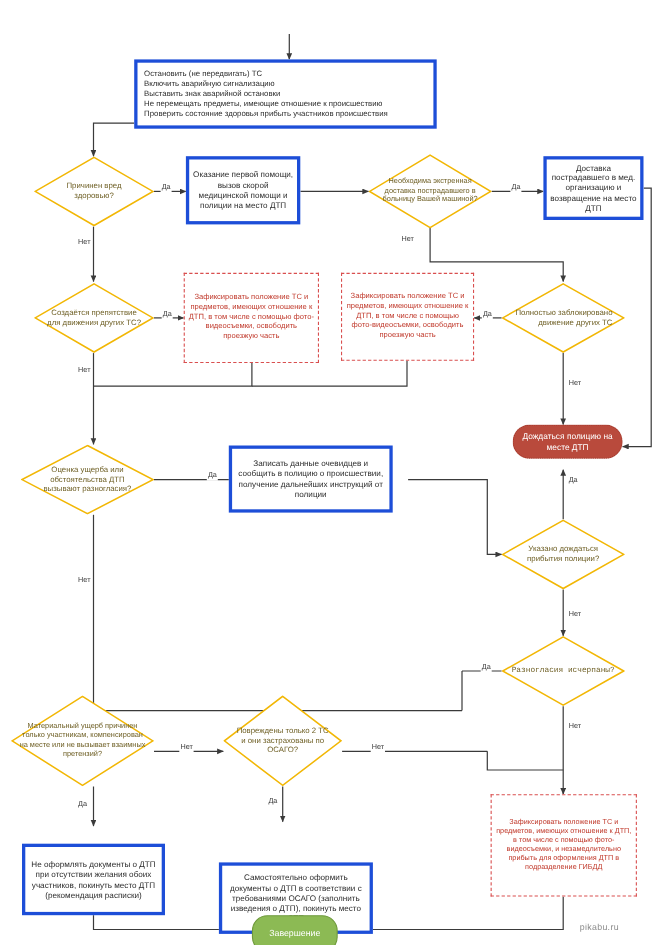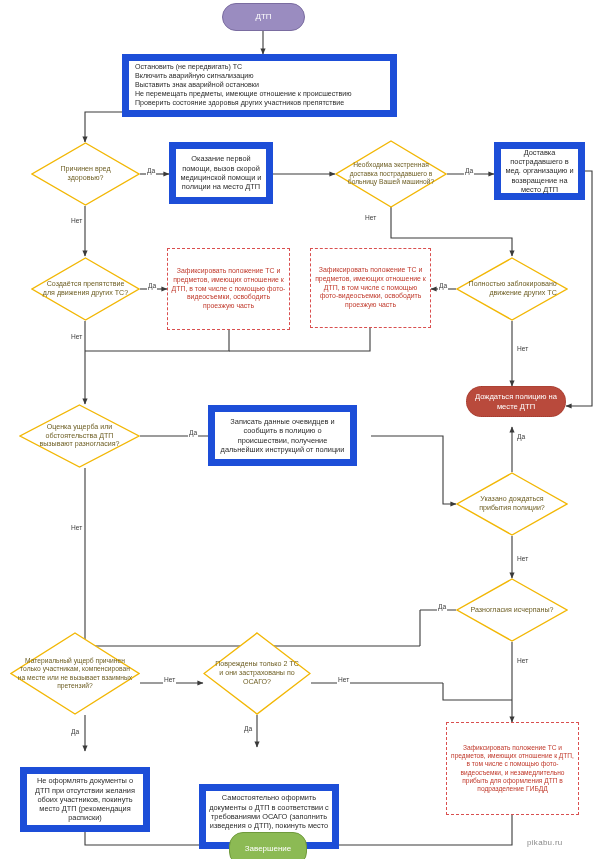--- a/index.html
+++ b/index.html
@@ -22,21 +22,21 @@
     display:flex;
     align-items:center;
     justify-content:center;
     text-align:center;
     line-height:1.26;
   }
   .node .txt{display:block;width:100%;padding:0 3px;}
 
   
   .proc{
-    border:7px solid #1d4ed8;
+    border:3px solid #1d4ed8;
     background:#ffffff;
     color:#2b2b2b;
     font-size:7.4px;
   }
   .proc.left-align .txt{text-align:left;padding-left:6px;}
 
   
   .alert{
     border:1px dashed #d94f4f;
     background:#ffffff;
@@ -155,31 +155,28 @@
       <path d="M443,683 L443,700 L512,700"></path>
 
       <path d="M85,816 L85,845 L214,845" marker-end="url(#ah)"></path>
 
       <path d="M257,812 L257,830" marker-end="url(#ah)"></path>
 
       <path d="M512,815 L512,845 L299,845" marker-end="url(#ah)"></path>
     </g>
   </svg>
 
-  <div class="node term start" style="left:222px;top:3px;width:83px;height:28px;">
-    <span class="txt">ДТП</span>
-  </div>
 
   <div class="node proc left-align" style="left:122px;top:54px;width:275px;height:63px;font-size:7.1px;">
     <span class="txt">
       <span>Остановить (не передвигать) ТС</span><br>
       <span>Включить аварийную сигнализацию</span><br>
       <span>Выставить знак аварийной остановки</span><br>
       <span>Не перемещать предметы, имеющие отношение к происшествию</span><br>
-      <span>Проверить состояние здоровья других участников препятствие</span>
+      <span>Проверить состояние здоровья прибыть участников происшествия</span>
     </span>
   </div>
 
   <div class="node proc" style="left:169px;top:142px;width:104px;height:62px;">
     <span class="txt">Оказание первой помощи, вызов скорой медицинской помощи и полиции на место ДТП</span>
   </div>
 
   <div class="node dec" style="left:31px;top:142px;width:109px;height:64px;">
     <svg class="dshape" viewBox="0 0 109 64" preserveAspectRatio="none">
       <polygon points="54.5,1 108,32 54.5,63 1,32" fill="#ffffff" stroke="#f2b705" stroke-width="1.4"></polygon>
@@ -239,21 +236,21 @@
     <svg class="dshape" viewBox="0 0 112 64" preserveAspectRatio="none">
       <polygon points="56,1 111,32 56,63 1,32" fill="#ffffff" stroke="#f2b705" stroke-width="1.4"></polygon>
     </svg>
     <span class="txt">Указано дождаться прибытия полиции?</span>
   </div>
 
   <div class="node dec" style="left:456px;top:578px;width:112px;height:64px;">
     <svg class="dshape" viewBox="0 0 112 64" preserveAspectRatio="none">
       <polygon points="56,1 111,32 56,63 1,32" fill="#ffffff" stroke="#f2b705" stroke-width="1.4"></polygon>
     </svg>
-    <span class="txt" style="padding:0 4%;">Разногласия исчерпаны?</span>
+    <span class="txt" style="padding:0 4%;font-family:Liberation Mono, monospace;">Разногласия исчерпаны?</span>
   </div>
 
   <div class="node dec" style="left:10px;top:632px;width:130px;height:83px;font-size:6.7px;">
     <svg class="dshape" viewBox="0 0 130 83" preserveAspectRatio="none">
       <polygon points="65,1 129,41.5 65,82 1,41.5" fill="#ffffff" stroke="#f2b705" stroke-width="1.4"></polygon>
     </svg>
     <span class="txt" style="padding:0 6%;">Материальный ущерб причинен только участникам, компенсирован на месте или не вызывает взаимных претензий?</span>
   </div>
 
   <div class="node dec" style="left:203px;top:632px;width:108px;height:83px;">

